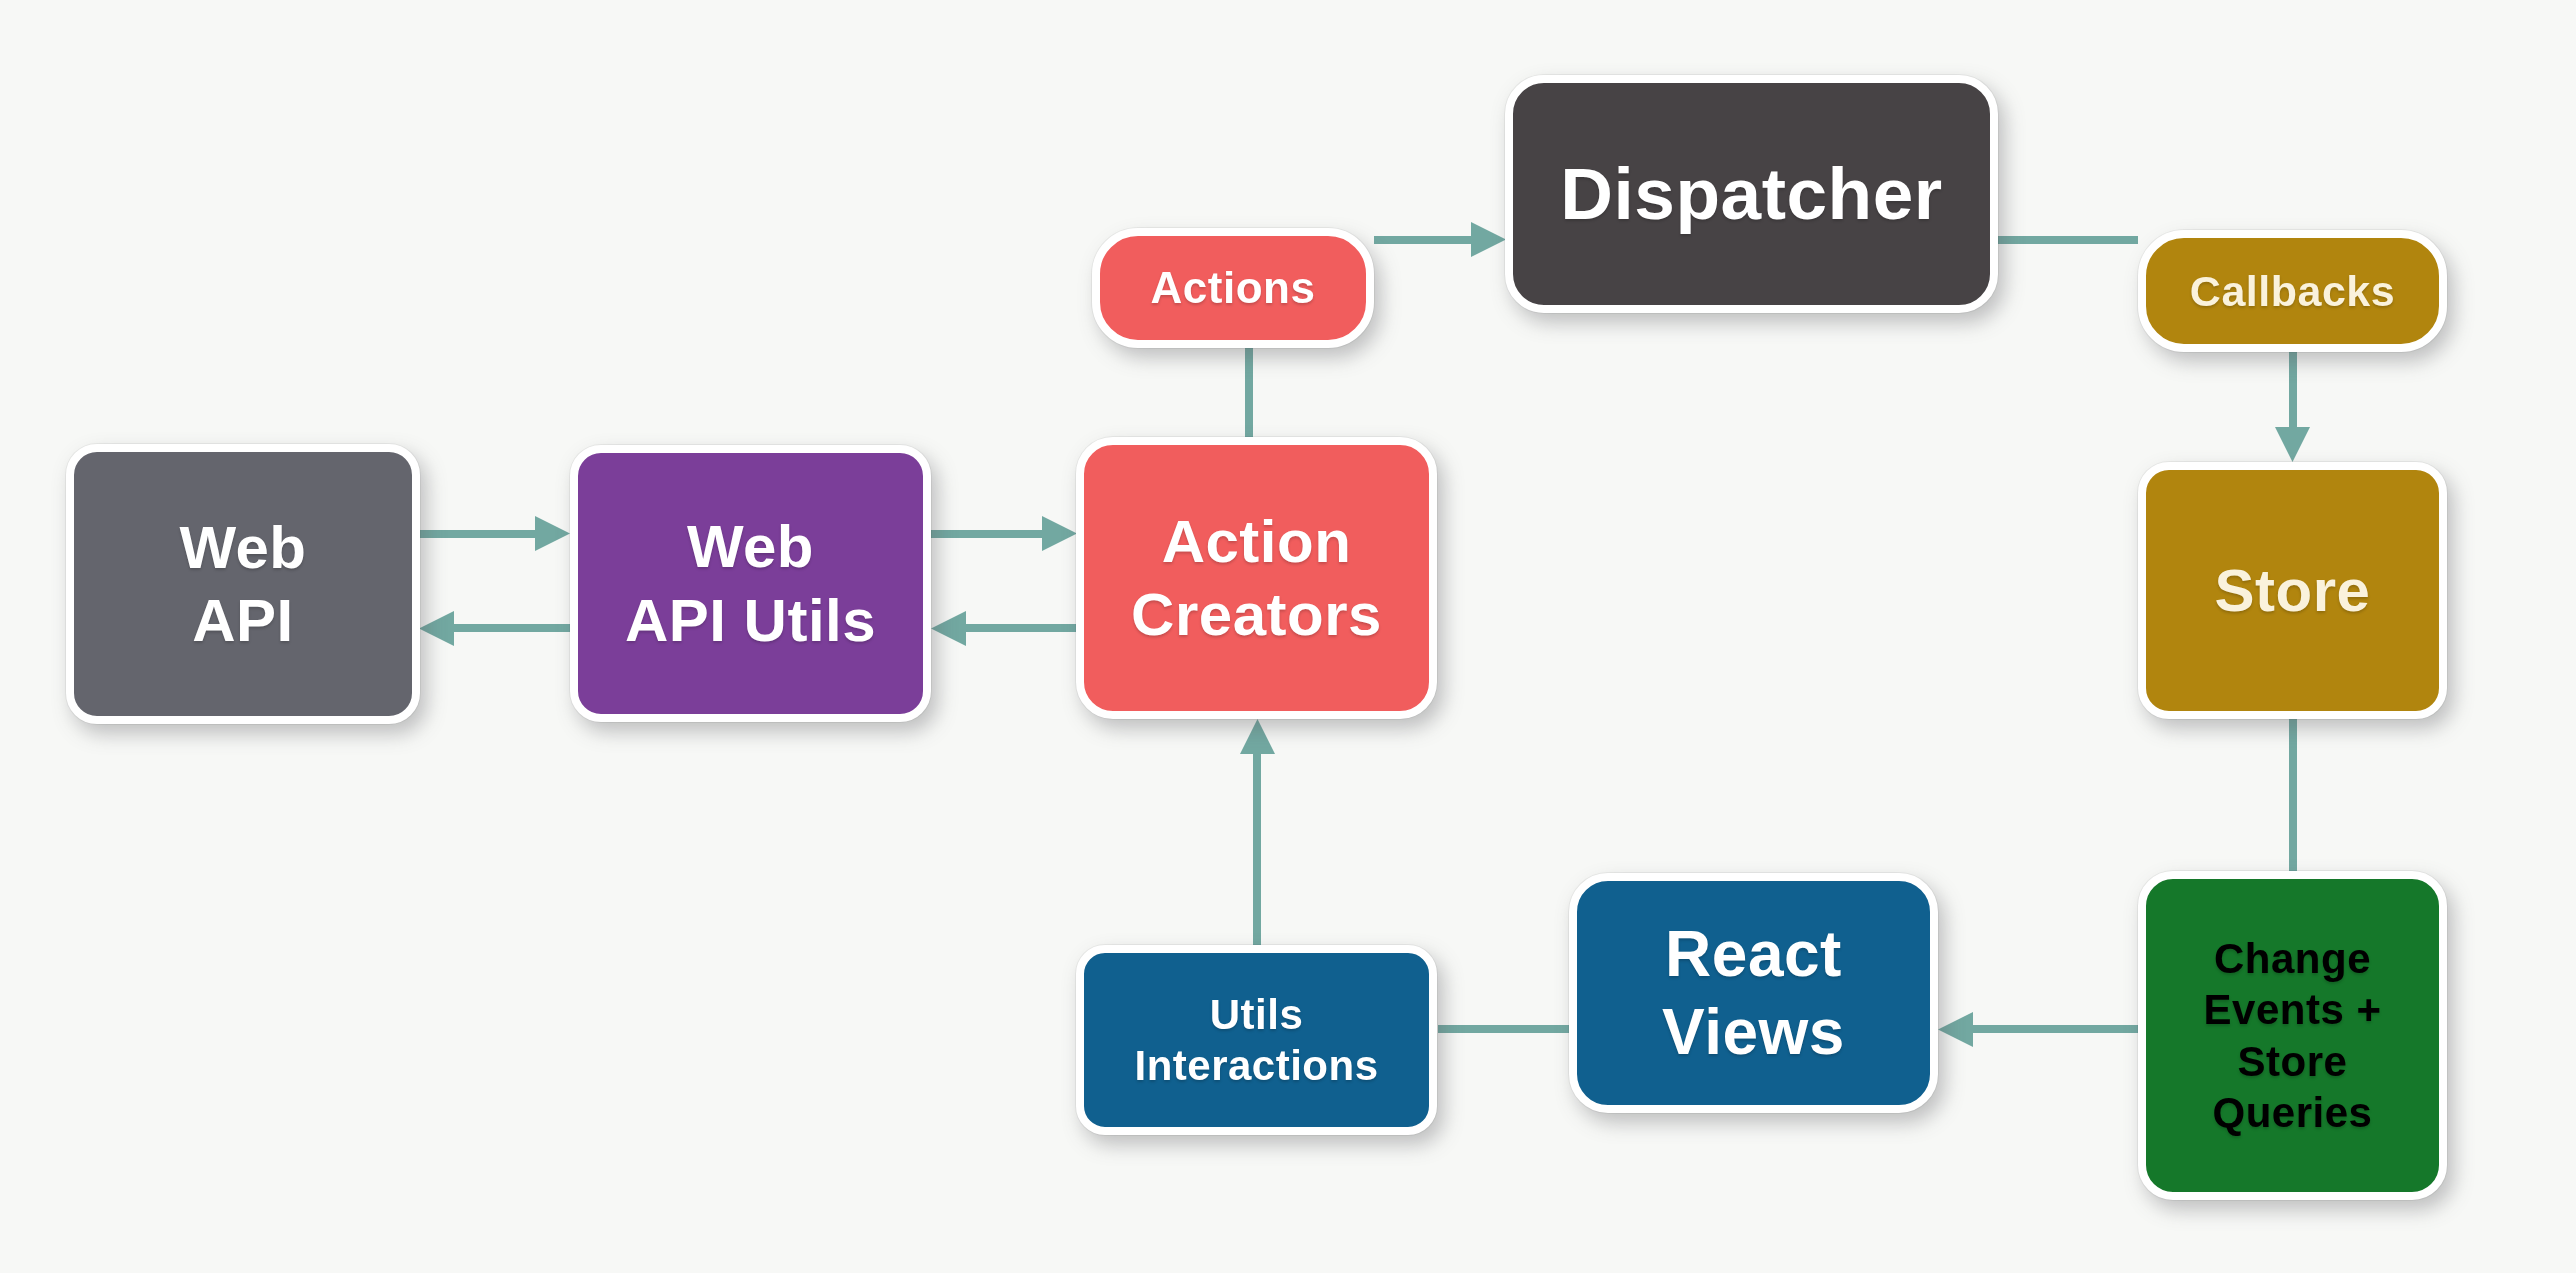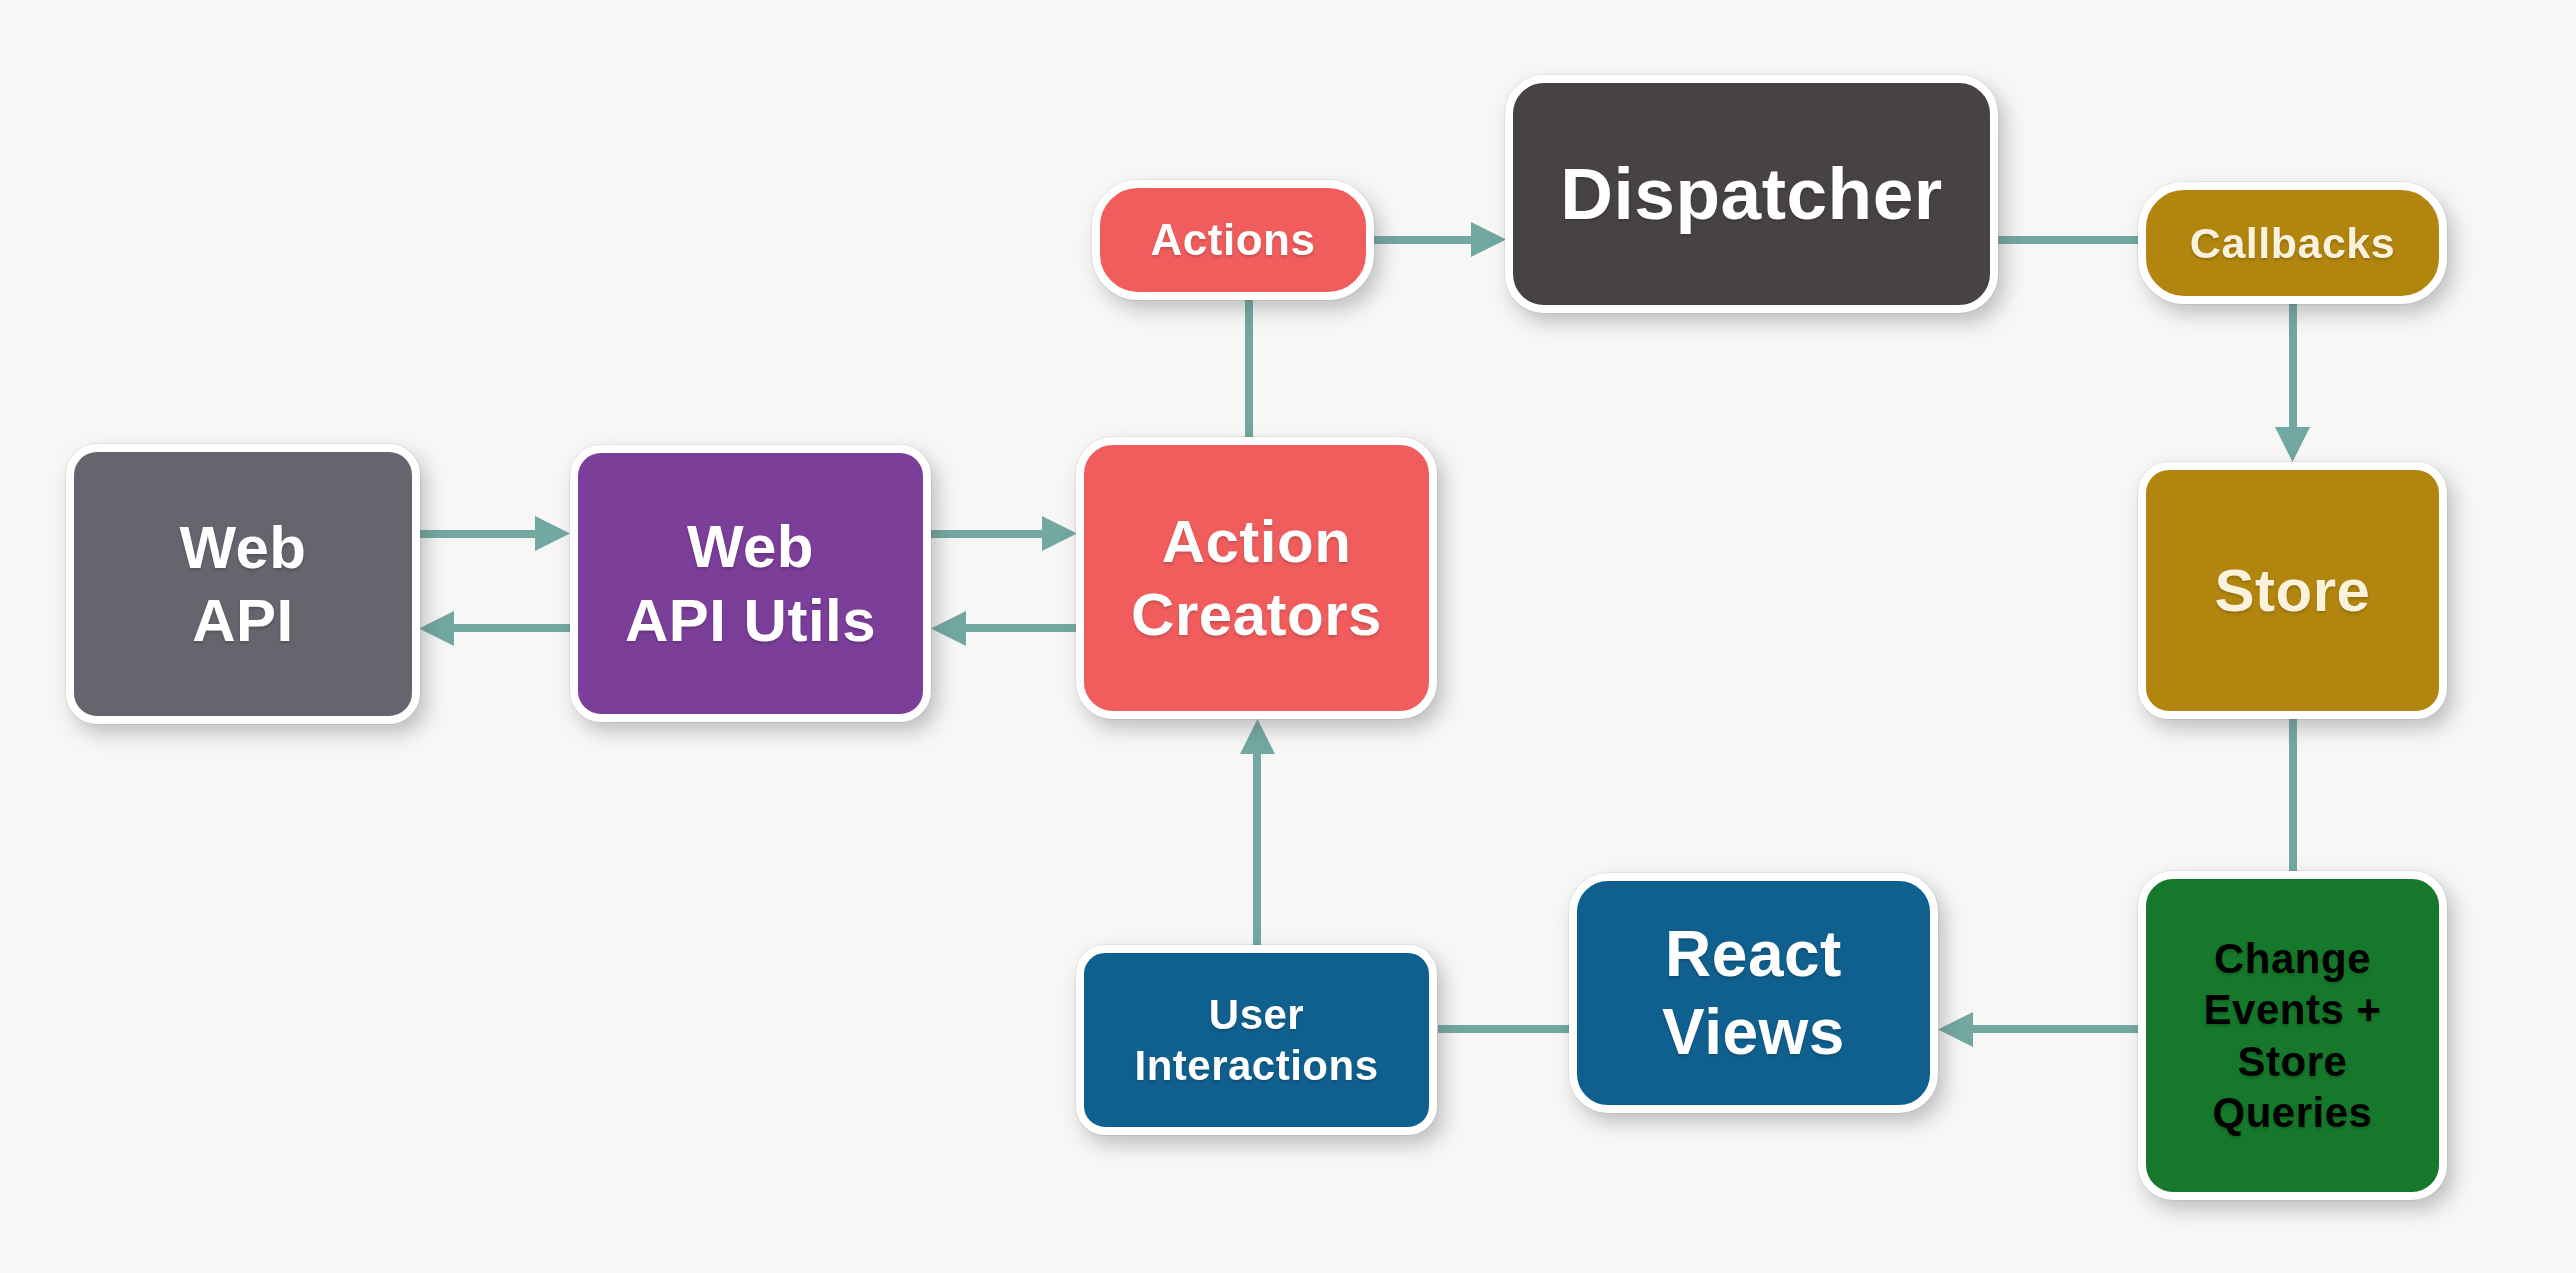--- a/index.html
+++ b/index.html
@@ -26,21 +26,21 @@
     box-shadow: 0 0 0 1px rgba(0,0,0,0.05), 6.8px 9.7px 19.3px rgba(90,90,95,0.35);
     color: #ffffff;
     font-weight: bold;
   }
   .node .label {
     white-space: pre-line;
     line-height: 1.22;
     text-shadow: 0 1.9px 2.9px rgba(0,0,0,0.18);
     letter-spacing: 0.5px;
   }
-  .pill { border-radius: 46px; }
+  .pill { border-radius: 46px; margin-top: 48px; }
   .edge { position: absolute; }
   .line { position: absolute; }
   .head { position: absolute; }
   .head-right { clip-path: polygon(0 0, 100% 50%, 0 100%); }
   .head-left  { clip-path: polygon(100% 0, 0 50%, 100% 100%); }
   .head-down  { clip-path: polygon(0 0, 100% 0, 50% 100%); }
   .head-up    { clip-path: polygon(50% 0, 100% 100%, 0 100%); }
 </style>
 </head>
 <body>
@@ -140,18 +140,18 @@
 Store
 Queries</div>
   </div>
 
   <div class="node" style="left: 1569px; top: 873px; width: 369px; height: 240px; font-size: 64px; border-radius: 39px; background-color: rgb(16, 96, 143); color: rgb(255, 255, 255);">
     <div class="label">React
 Views</div>
   </div>
 
   <div class="node" style="left: 1076px; top: 945px; width: 361px; height: 190px; font-size: 42px; border-radius: 29px; background-color: rgb(16, 96, 143); color: rgb(255, 255, 255);">
-    <div class="label">User
+    <div class="label">Utils
 Interactions</div>
   </div>
 
 </div>
 
 
 </body></html>

